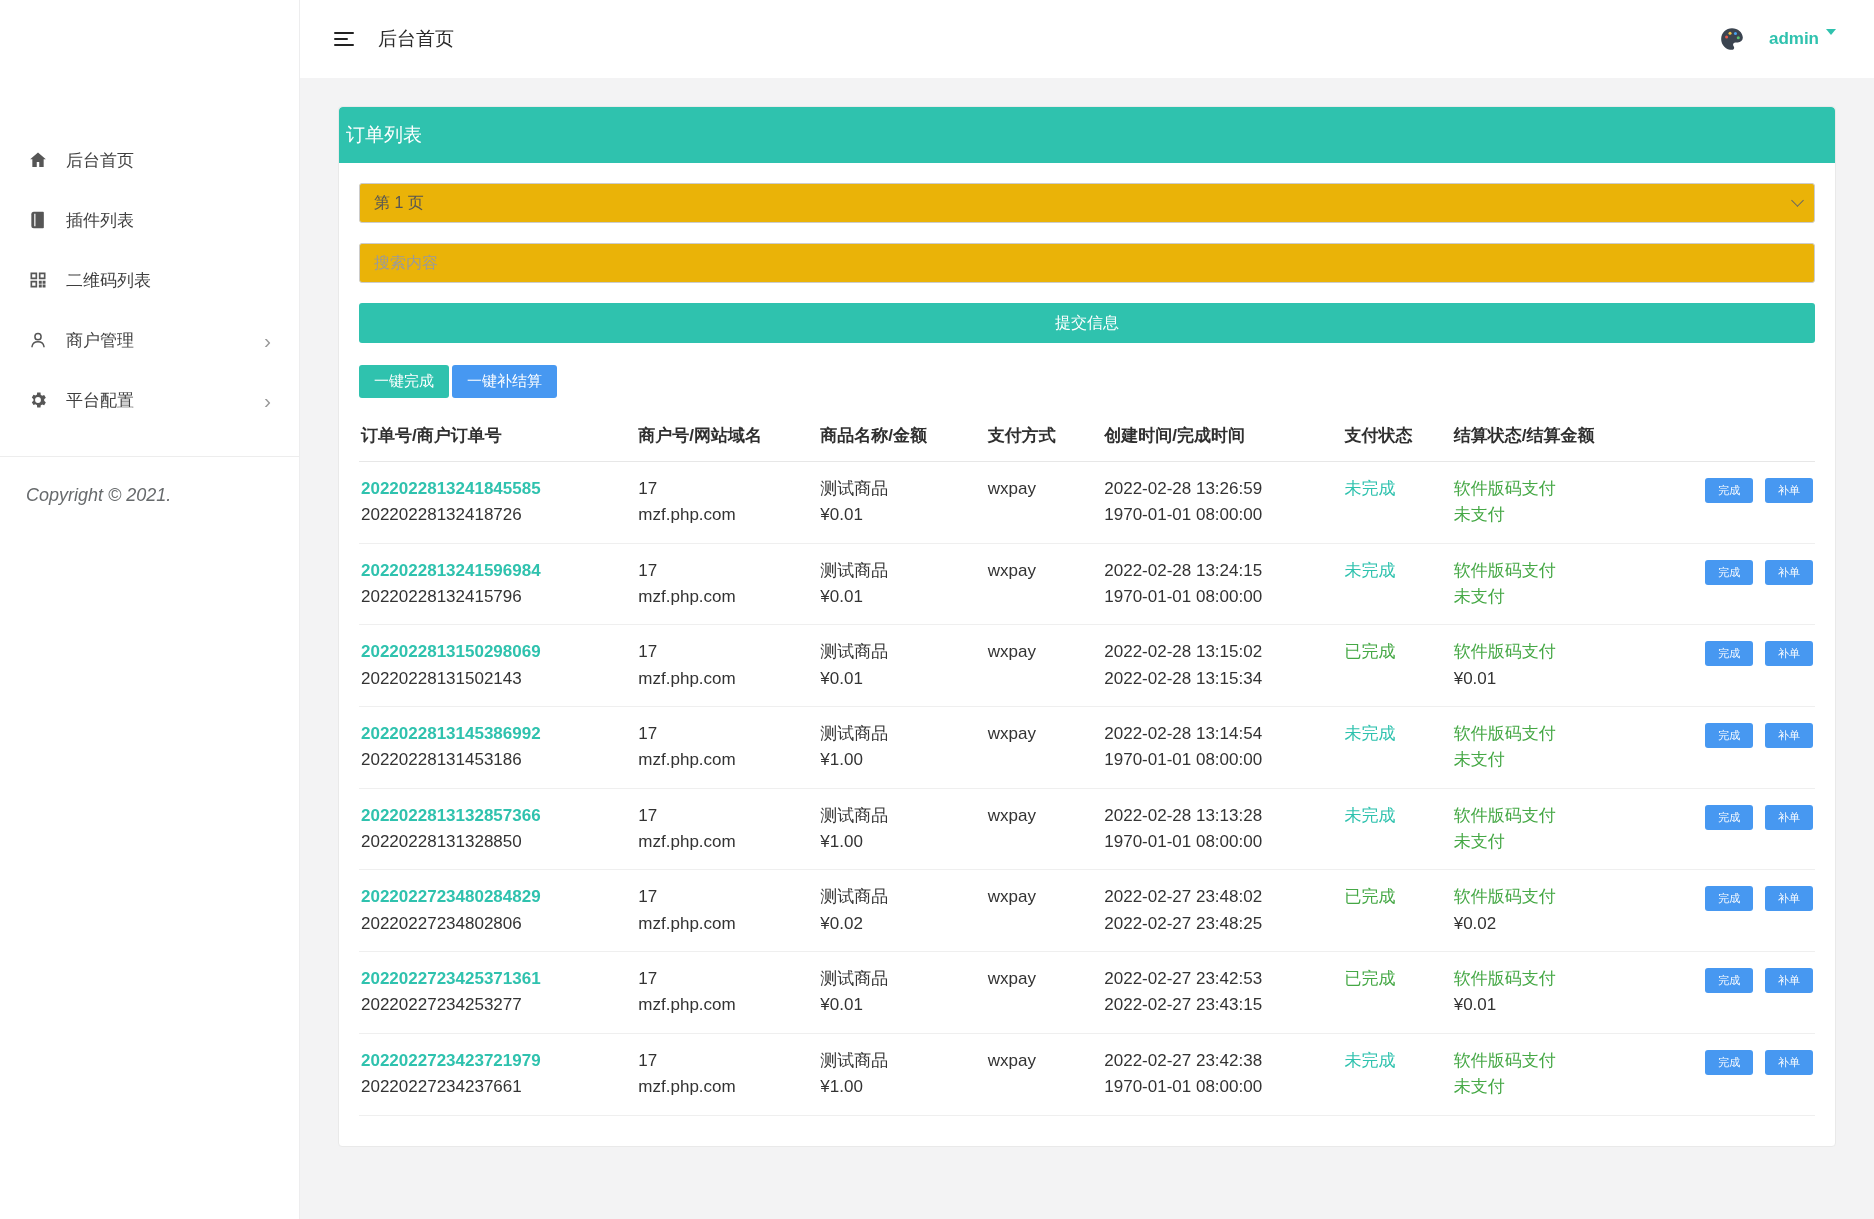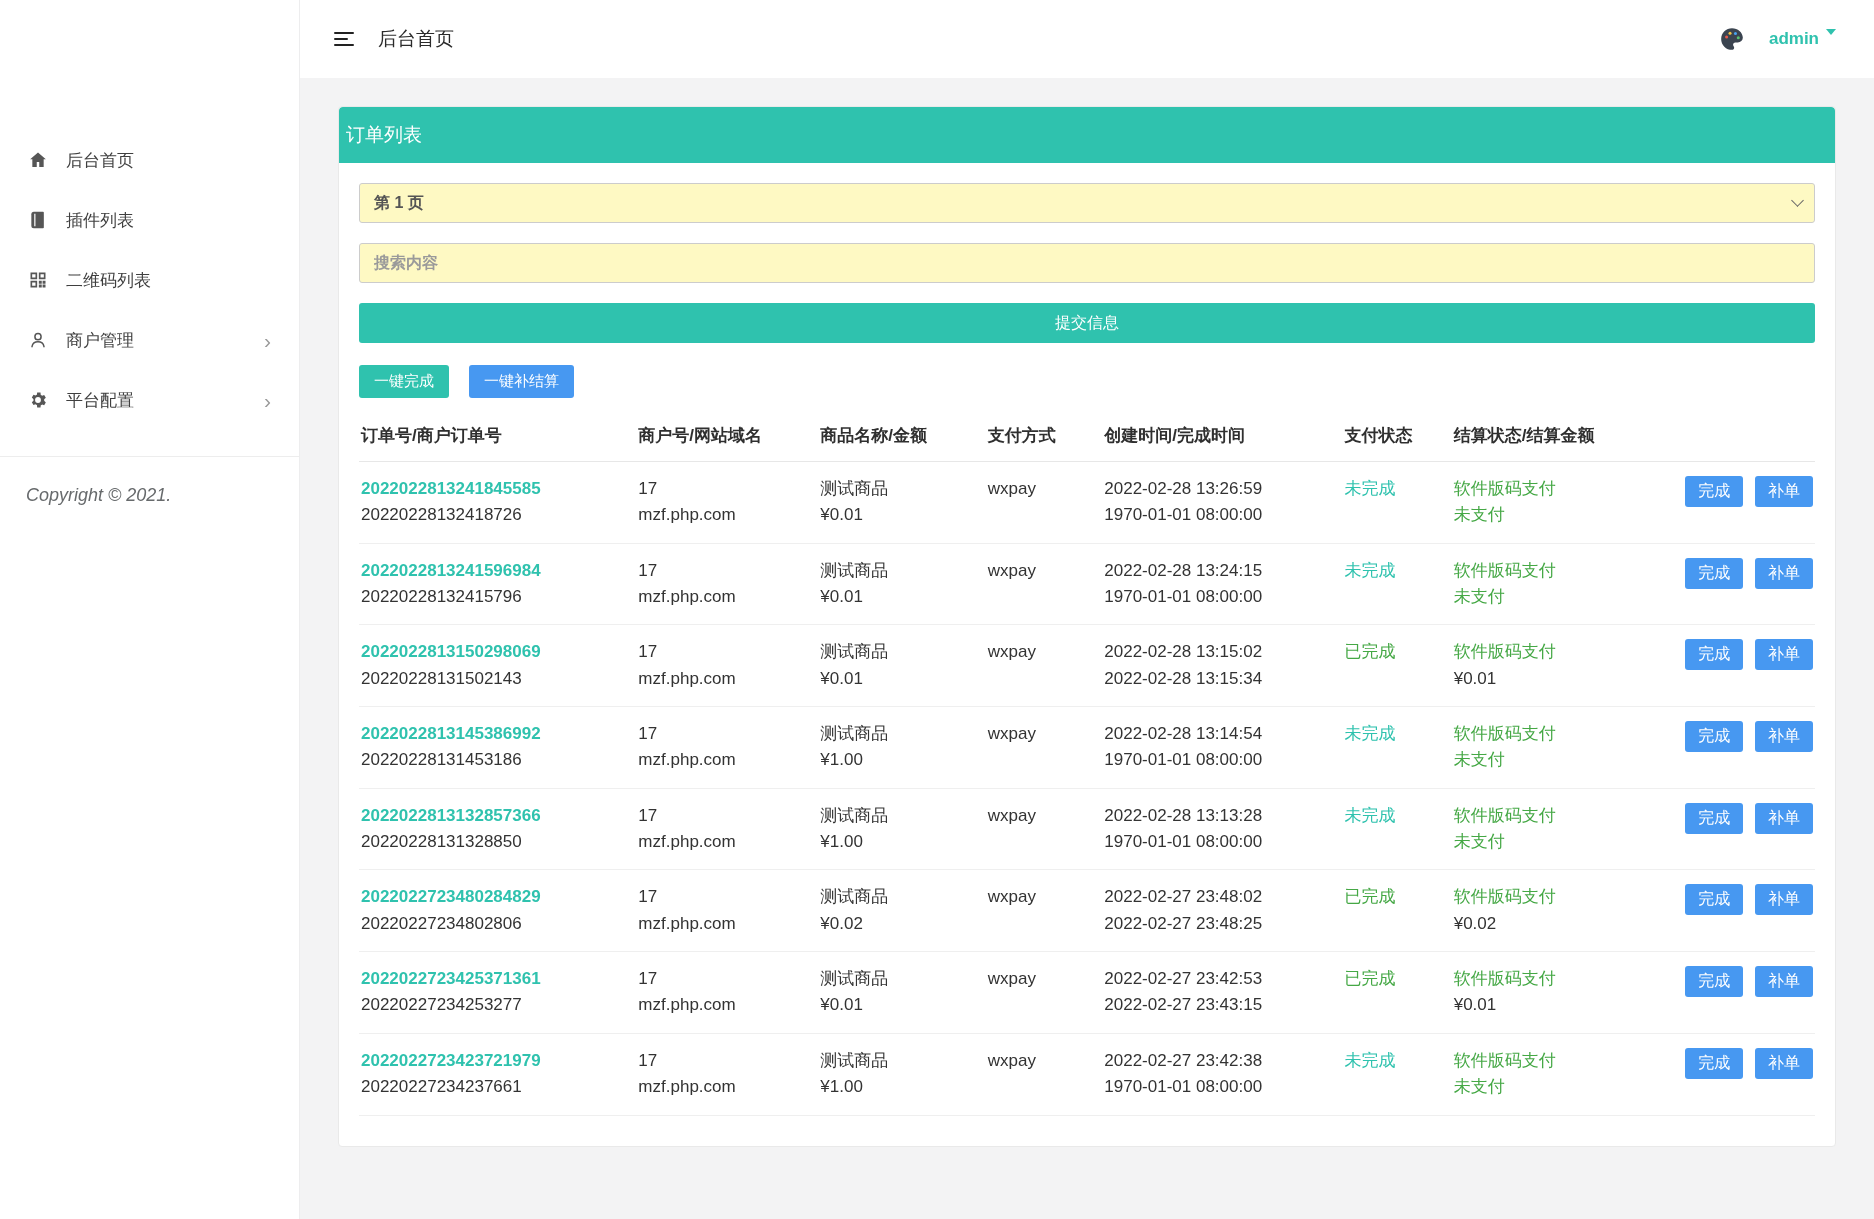--- a/index.html
+++ b/index.html
@@ -62,43 +62,42 @@
   
   .content{flex:1;padding:28px 38px 48px}
   .card{background:#fff;border:1px solid #e9e9e9;border-radius:4px;overflow:hidden}
   .card-header{
     background:var(--primary);color:#fff;font-size:19px;
     padding:15px 7px;border-radius:4px 4px 0 0;
   }
   .card-body{padding:20px 20px 30px}
 
   .form-select,.form-input{
-    width:100%;height:40px;border:1px solid #ccc;border-radius:3px;background:#fef9c3;
+    width:100%;height:40px;border:1px solid #ccc;border-radius:3px;background:#eab308;
     font-size:16px;color:#555;padding:0 36px 0 14px;display:flex;align-items:center;
     margin-bottom:20px;position:relative;cursor:pointer;
     font-family:inherit;
-    font-weight:bold;
   }
   .form-input{cursor:text;padding-right:14px}
   .form-input::placeholder{color:#9a9a9a}
   .select-chevron{
     position:absolute;right:12px;top:50%;width:9px;height:9px;margin-top:-7px;
     border-right:1.5px solid #666;border-bottom:1.5px solid #666;transform:rotate(45deg);
   }
 
   .submit-btn{
     width:100%;height:40px;background:var(--primary);color:#fff;border:none;border-radius:3px;
     font-size:16px;cursor:pointer;font-family:inherit;
   }
-  .bulk-row{margin:22px 0 12px;display:flex;gap:20px}
+  .bulk-row{margin:22px 0 12px;display:flex;gap:3px}
   .btn{border:none;border-radius:3px;color:#fff;cursor:pointer;font-family:inherit}
   .btn-teal{background:var(--primary)}
   .btn-blue{background:var(--blue)}
   .btn-sm{padding:7px 15px;font-size:15px}
-  .btn-xs{padding:5px 13px;font-size:16px;margin-left:7px}
+  .btn-xs{padding:5px 13px;font-size:11px;margin-left:7px}
 
   
   table{width:100%;border-collapse:collapse;table-layout:fixed}
   th{
     text-align:left;font-size:17px;color:#2f2f2f;padding:14px 10px;
     border-bottom:1px solid #e7e7e7;font-weight:bold;margin-left:43px;
   }
   td{
     font-size:17px;padding:14px 10px;border-bottom:1px solid #efefef;
     vertical-align:top;line-height:1.55;word-break:break-all;

